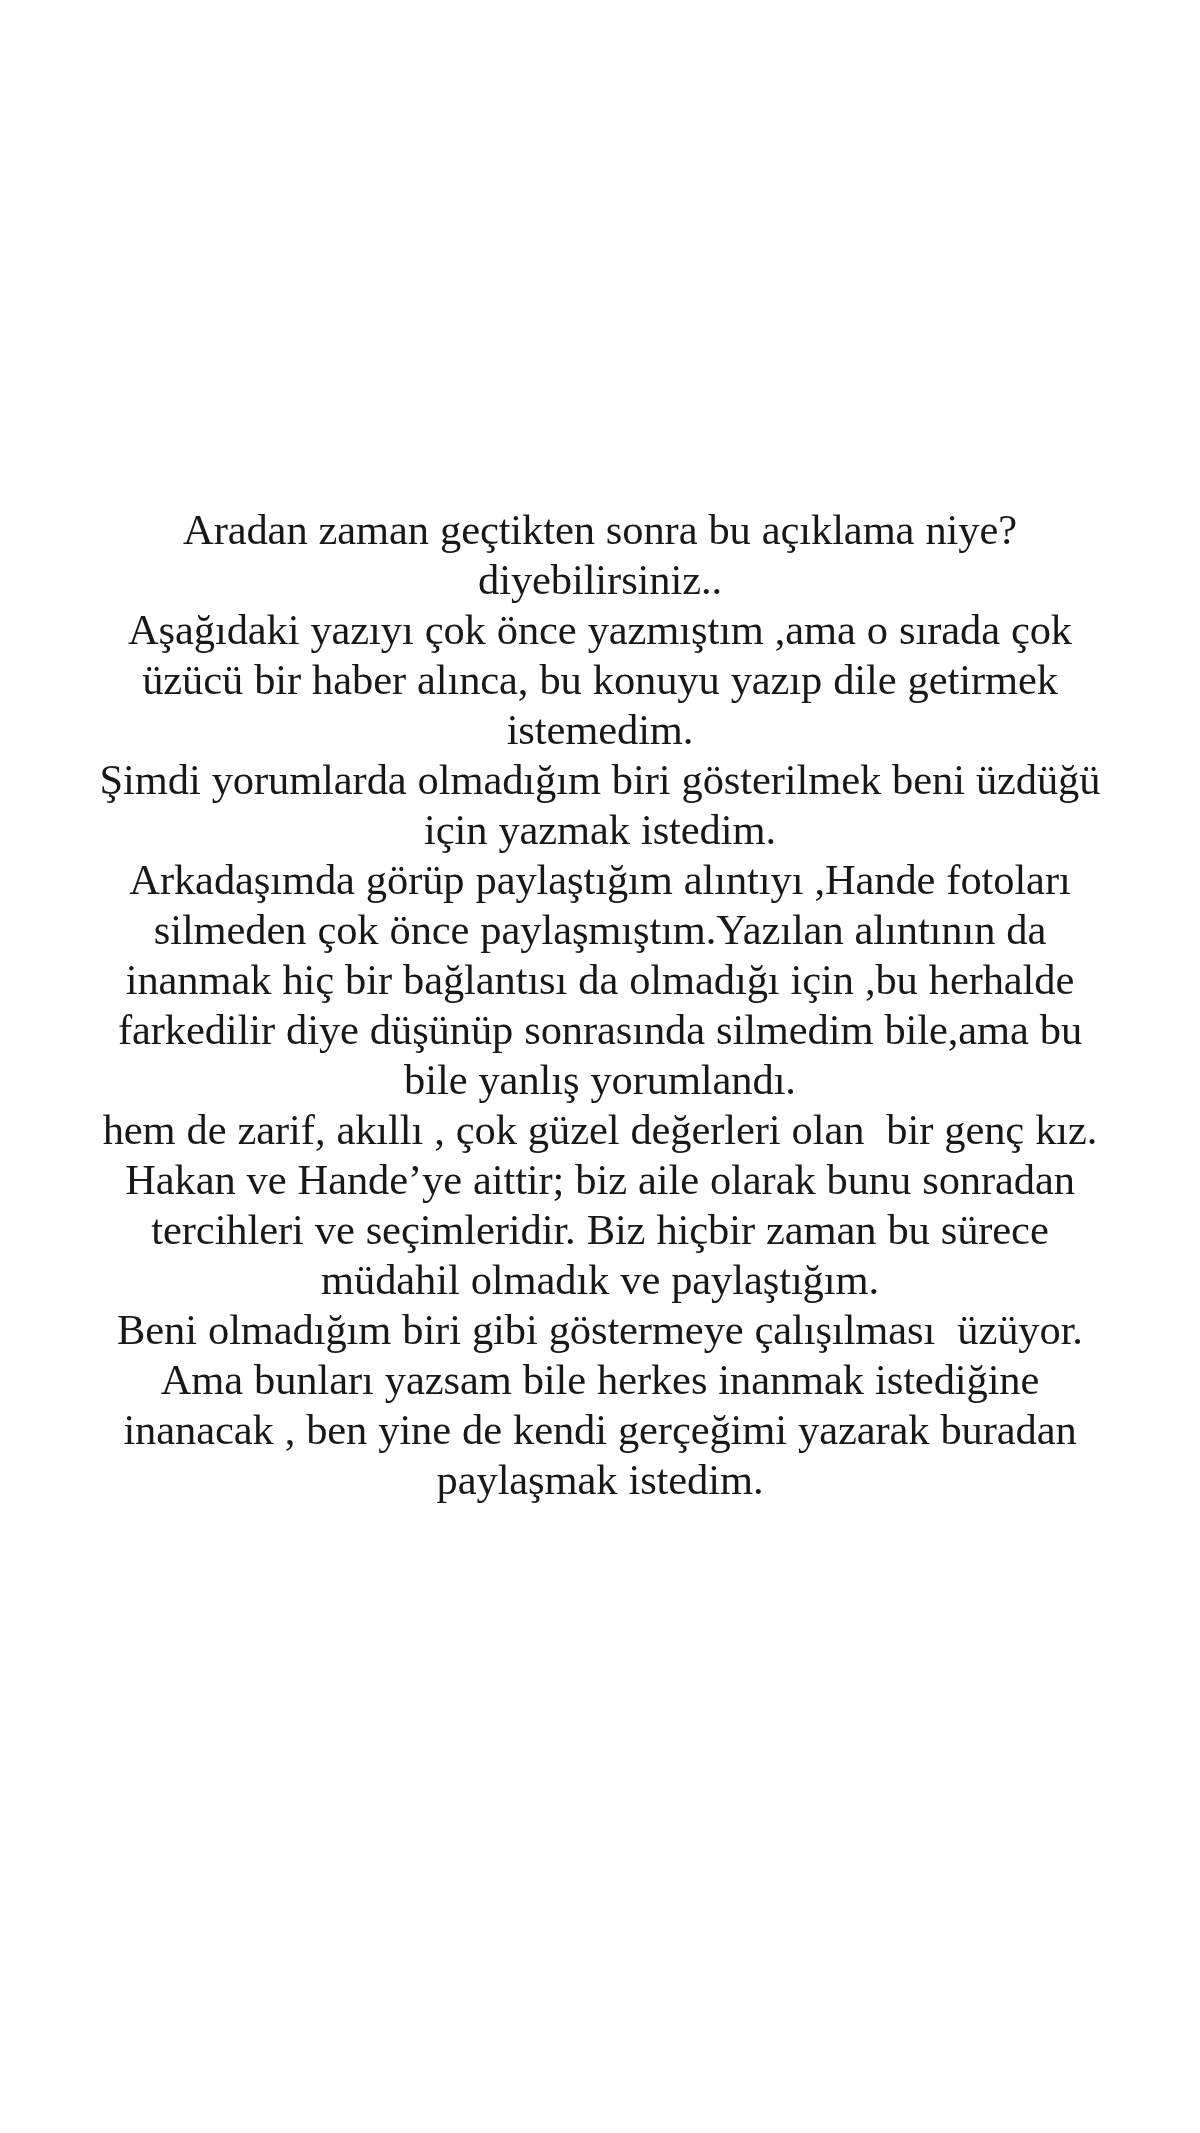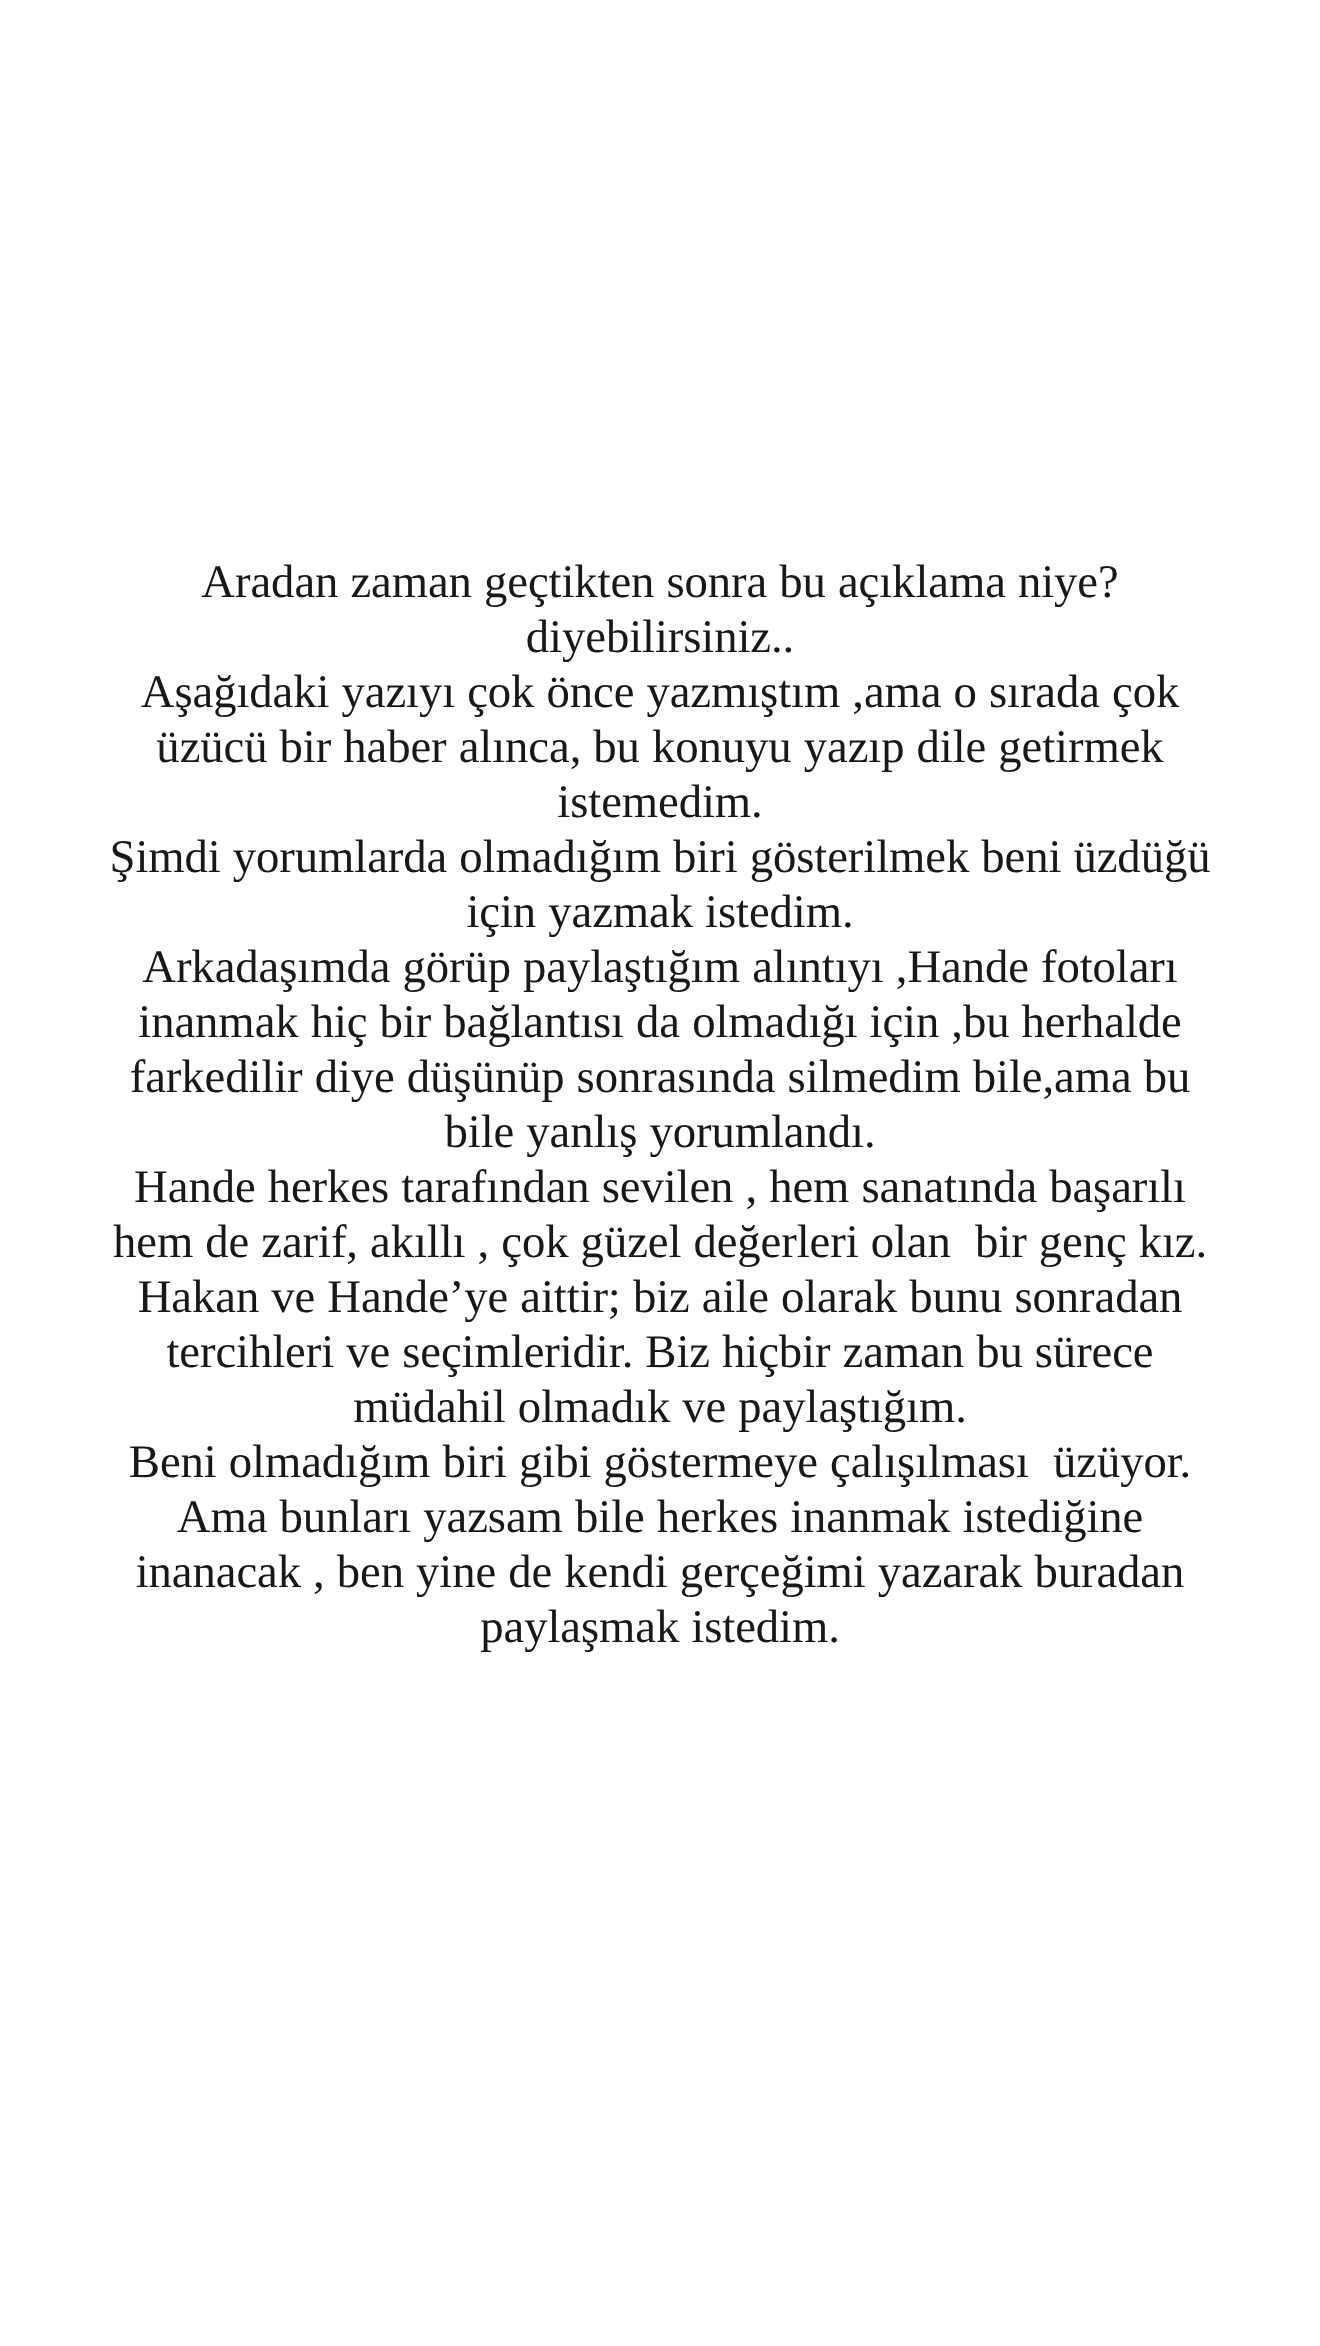--- a/index.html
+++ b/index.html
@@ -51,24 +51,24 @@
 <div id="story-card" style="background: rgb(255, 255, 255);">
   <div id="story-text-block" style="color: rgb(24, 24, 24);">
     <span class="story-line">Aradan zaman geçtikten sonra bu açıklama niye?</span>
     <span class="story-line">diyebilirsiniz..</span>
     <span class="story-line">Aşağıdaki yazıyı çok önce yazmıştım ,ama o sırada çok</span>
     <span class="story-line">üzücü bir haber alınca, bu konuyu yazıp dile getirmek</span>
     <span class="story-line">istemedim.</span>
     <span class="story-line">Şimdi yorumlarda olmadığım biri gösterilmek beni üzdüğü</span>
     <span class="story-line">için yazmak istedim.</span>
     <span class="story-line">Arkadaşımda görüp paylaştığım alıntıyı ,Hande fotoları</span>
+    <span class="story-line">silmeden çok önce paylaşmıştım.Yazılan alıntının da</span>
     <span class="story-line">inanmak hiç bir bağlantısı da olmadığı için ,bu herhalde</span>
     <span class="story-line">farkedilir diye düşünüp sonrasında silmedim bile,ama bu</span>
     <span class="story-line">bile yanlış yorumlandı.</span>
-    <span class="story-line">Hande herkes tarafından sevilen , hem sanatında başarılı</span>
     <span class="story-line">hem de zarif, akıllı , çok güzel değerleri olan  bir genç kız.</span>
     <span class="story-line">Hakan ve Hande’ye aittir; biz aile olarak bunu sonradan</span>
     <span class="story-line">tercihleri ve seçimleridir. Biz hiçbir zaman bu sürece</span>
     <span class="story-line">müdahil olmadık ve paylaştığım.</span>
     <span class="story-line">Beni olmadığım biri gibi göstermeye çalışılması  üzüyor.</span>
     <span class="story-line">Ama bunları yazsam bile herkes inanmak istediğine</span>
     <span class="story-line">inanacak , ben yine de kendi gerçeğimi yazarak buradan</span>
     <span class="story-line">paylaşmak istedim.</span>
   </div>
 </div>

